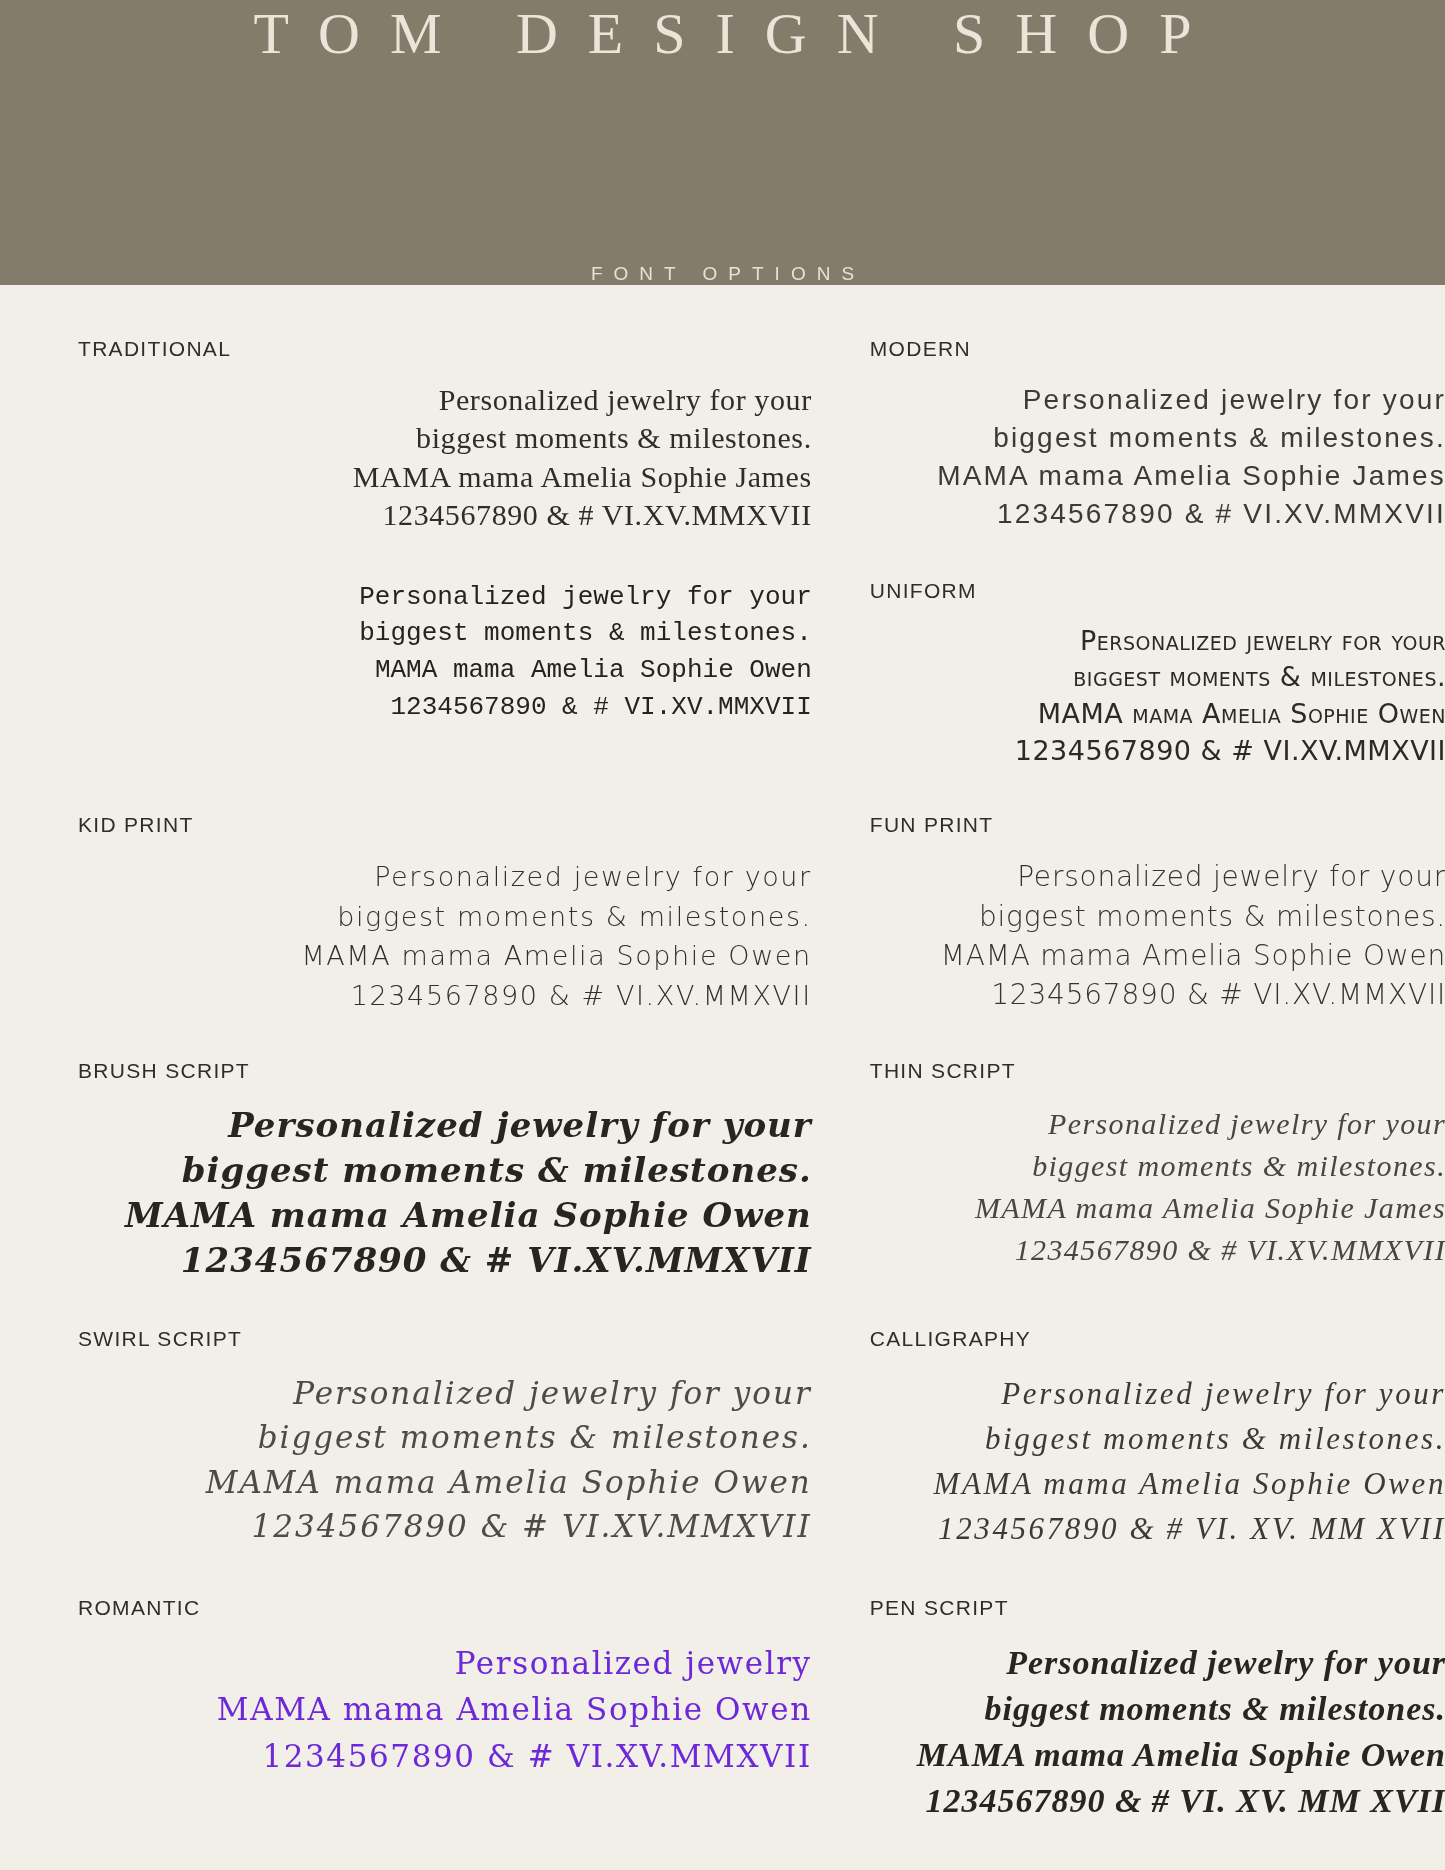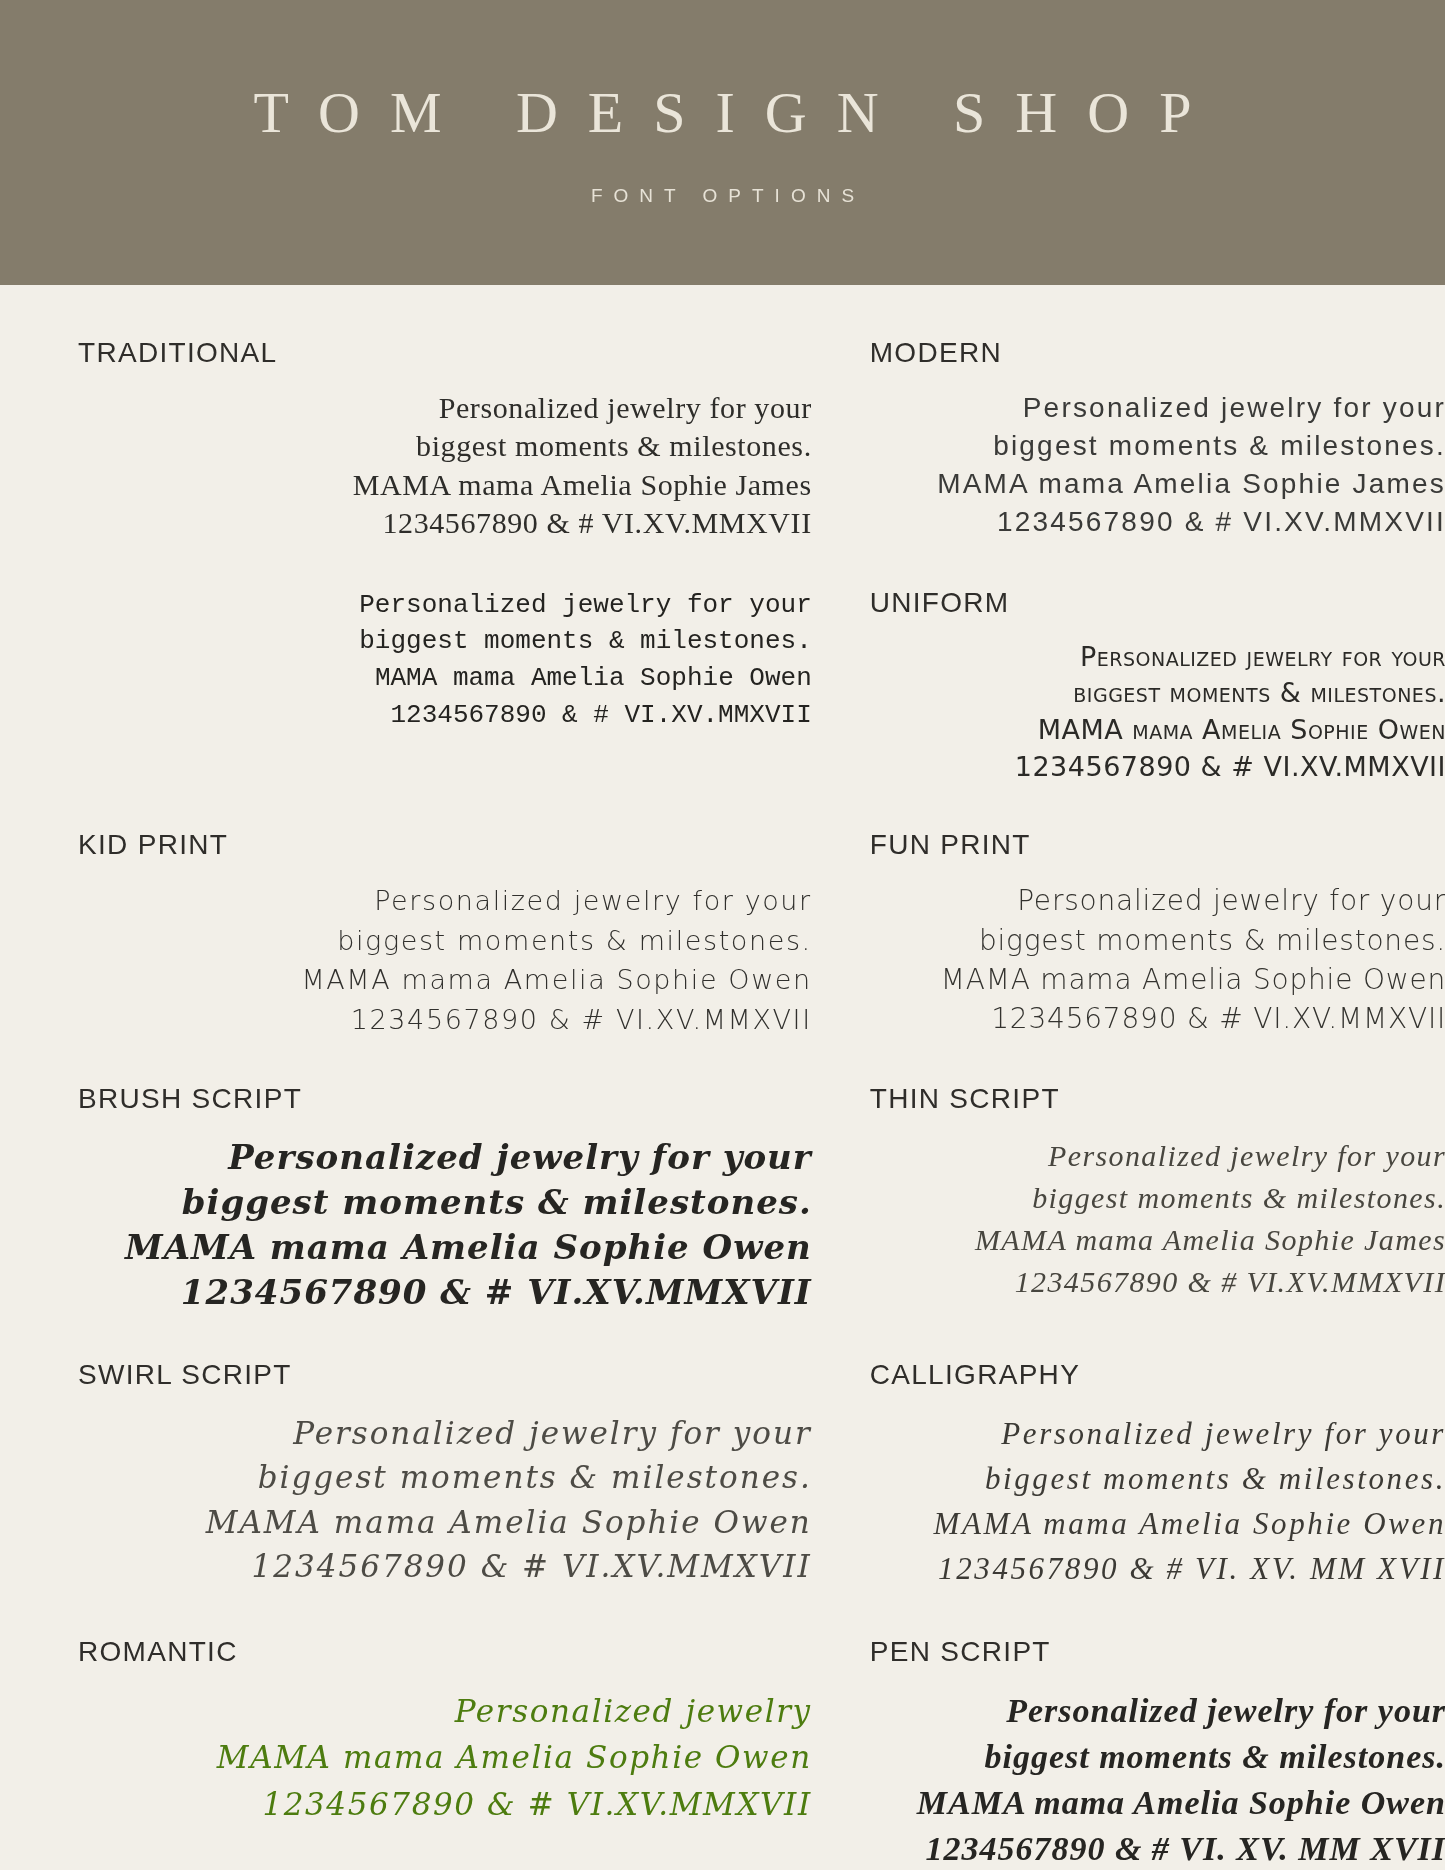--- a/index.html
+++ b/index.html
@@ -12,21 +12,21 @@
     font-family: "Liberation Sans", sans-serif;
   }
 
   
   .header {
     height: 285px;
     background: #847c6b;
     display: flex;
     flex-direction: column;
     align-items: center;
-    justify-content: center;
+    justify-content: space-between;
   }
   .shop-title {
     margin: 0;
     font-family: "Liberation Serif", serif;
     font-weight: 400;
     font-size: 58px;
     letter-spacing: 30px;
     text-indent: 30px;
     color: #eae5d9;
     white-space: nowrap;
@@ -44,21 +44,21 @@
   .grid {
     display: grid;
     grid-template-columns: 1fr 1fr;
     column-gap: 58px;
     padding: 52px 78px 30px 78px;
   }
   .font-card { margin-bottom: 44px; }
   .font-label {
     margin: 0 0 20px 0;
     font-family: "Liberation Sans", sans-serif;
-    font-size: 28px;
+    font-size: 21px;
     font-weight: 500;
     letter-spacing: 1.3px;
     color: #2f2d2a;
   }
   .sample { padding-left: 47px; }
   .line { white-space: nowrap; text-align: right; }
 
   
   .s-traditional .line {
     font-family: "Liberation Serif", serif;
@@ -94,22 +94,22 @@
   }
   .s-swirl .line {
     font-family: "DejaVu Serif", serif; font-style: italic;
     font-size: 31px; line-height: 1.44; letter-spacing: 2px; color: #4d4b45;
   }
   .s-calligraphy .line {
     font-family: "Liberation Serif", serif; font-style: italic;
     font-size: 31px; line-height: 1.46; letter-spacing: 2.6px; color: #3c3a35;
   }
   .s-romantic .line {
-    font-family: "DejaVu Serif", serif; font-style: italic;
-    font-size: 31px; line-height: 1.5; letter-spacing: 1.6px; color: #4d7c0f;
+    font-family: "DejaVu Serif", serif; 
+    font-size: 31px; line-height: 1.5; letter-spacing: 1.6px; color: #6d28d9;
   }
   .s-pen .line {
     font-family: "Liberation Serif", serif; font-style: italic; font-weight: 700;
     font-size: 34px; line-height: 1.36; letter-spacing: 1px; color: #262522;
   }
 </style>
 </head>
 <body>
 
 <header class="header">

